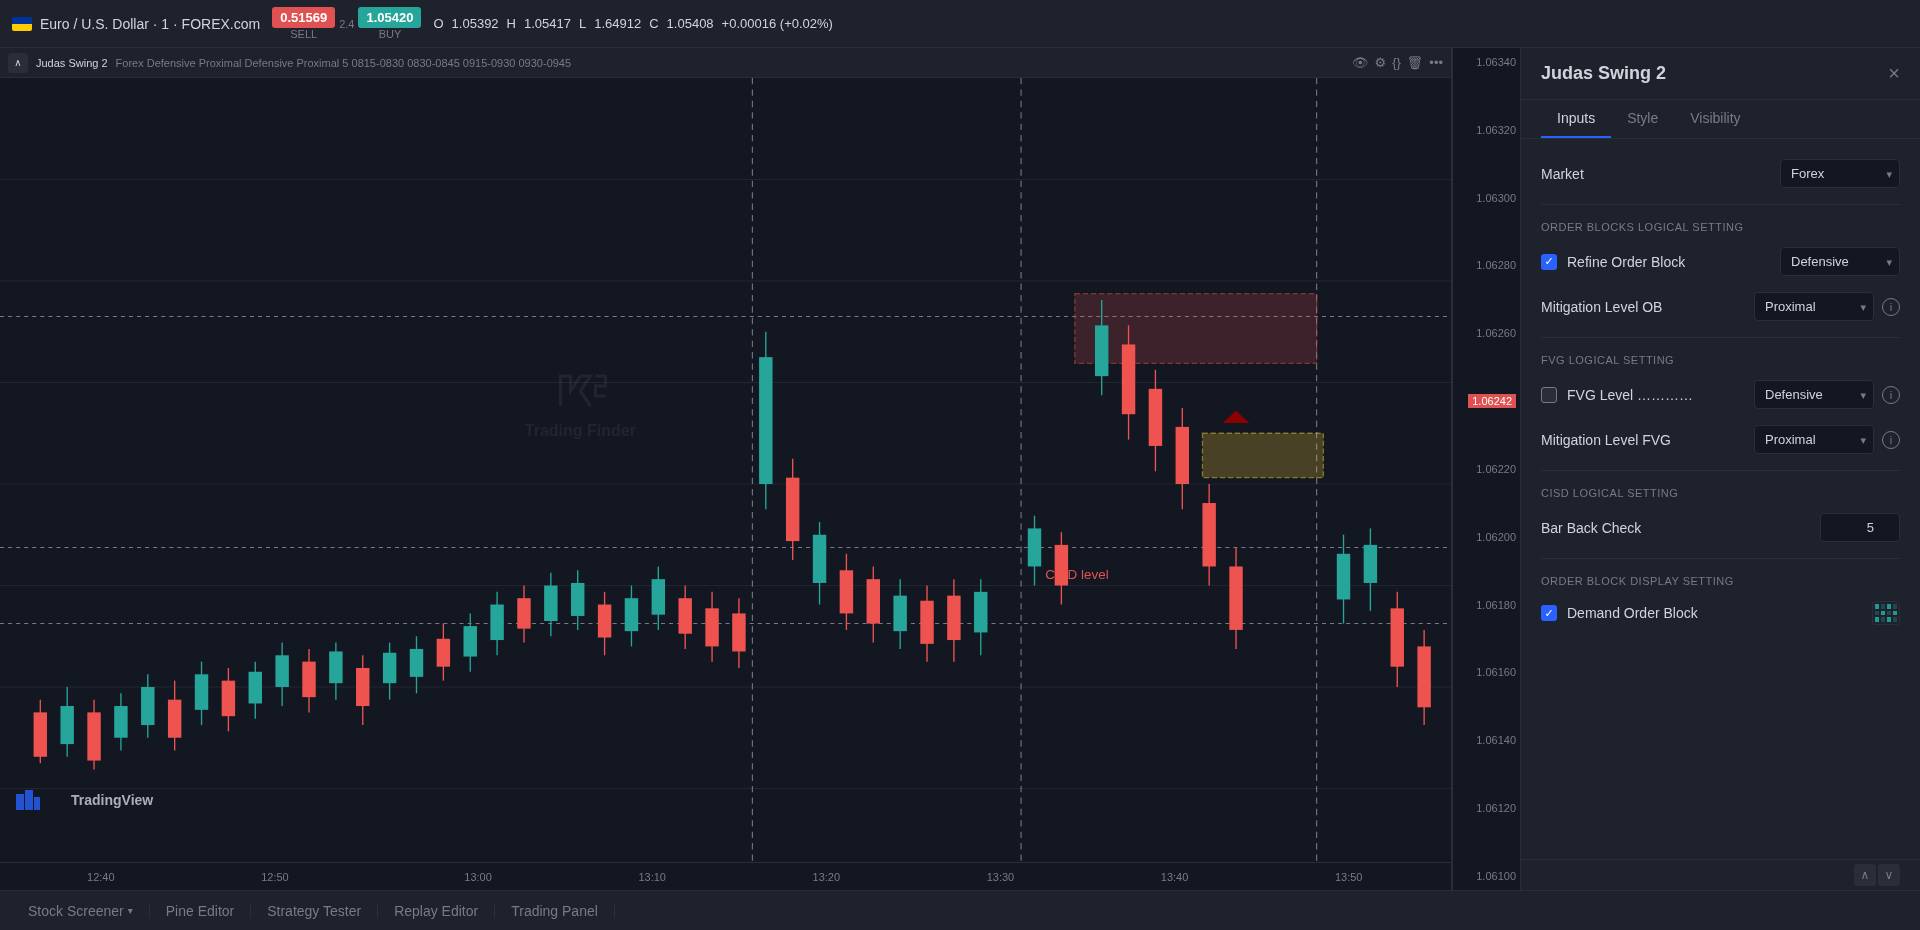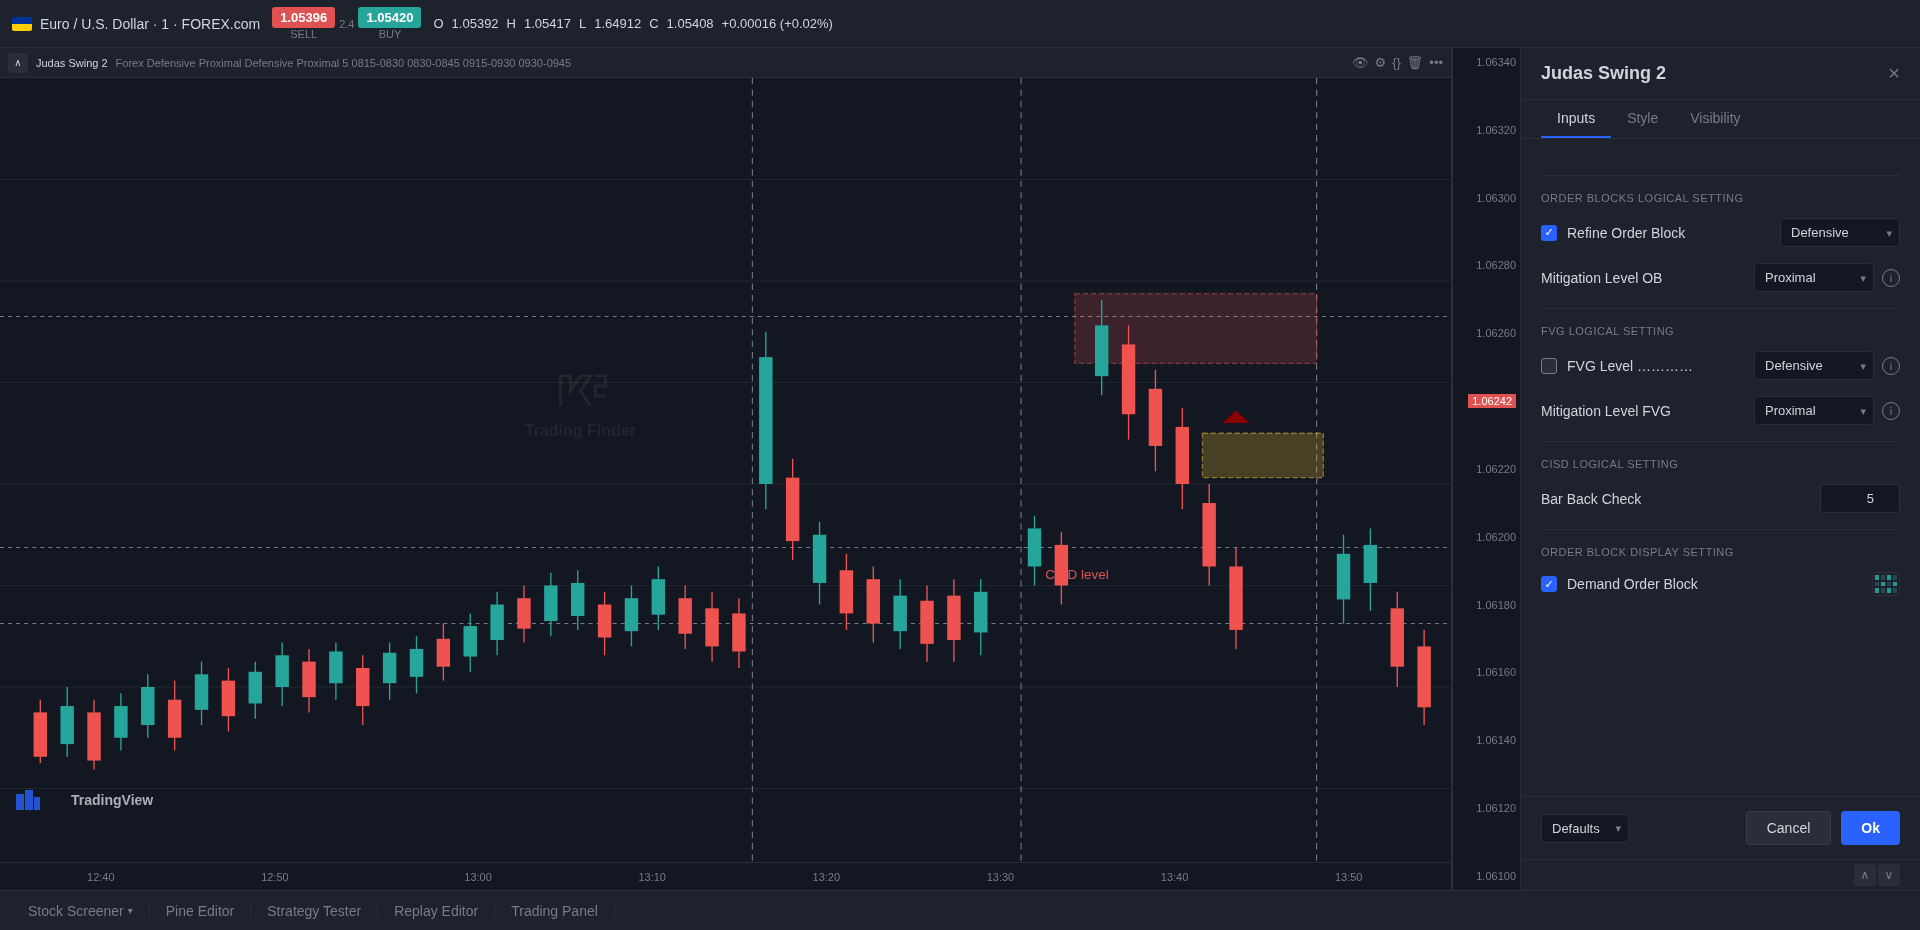--- a/index.html
+++ b/index.html
@@ -97,21 +97,21 @@
 </head>
 <body>
 
 <div class="top-bar">
   <div class="symbol-info">
     <div class="symbol-flag"></div>
     <span class="symbol-name">Euro / U.S. Dollar · 1 · FOREX.com</span>
   </div>
   <div style="display:flex;align-items:center;gap:4px;">
     <div style="display:flex;flex-direction:column;align-items:center;">
-      <div class="price-sell">1.05396</div>
+      <div class="price-sell">0.51569</div>
       <div class="price-num">SELL</div>
     </div>
     <span class="price-num">2.4</span>
     <div style="display:flex;flex-direction:column;align-items:center;">
       <div class="price-buy">1.05420</div>
       <div class="price-num">BUY</div>
     </div>
   </div>
   <div class="ohlc-info">
     <span>O</span>
@@ -376,20 +376,31 @@
     </div>
 
     <div class="panel-tabs">
       <div class="tab active">Inputs</div>
       <div class="tab">Style</div>
       <div class="tab">Visibility</div>
     </div>
 
     <div class="panel-content">
 
+      <div class="setting-row">
+        <span class="setting-label">Market</span>
+        <div class="select-wrapper">
+          <select class="select-dropdown">
+            <option>Forex</option>
+            <option>Crypto</option>
+            <option>Stocks</option>
+            <option>Futures</option>
+          </select>
+        </div>
+      </div>
 
       <hr class="section-divider">
 
       <div class="section-header">ORDER BLOCKS LOGICAL SETTING</div>
 
       <div class="setting-row">
         <div class="checkbox-row">
           <div class="checkbox-custom">
             <span class="checkbox-check">✓</span>
           </div>
@@ -484,33 +495,20 @@
           <div style="background:#26a69a;opacity:0.3;"></div>
           <div style="background:#26a69a;opacity:0.9;"></div>
           <div style="background:#26a69a;opacity:0.9;"></div>
           <div style="background:#26a69a;opacity:0.3;"></div>
           <div style="background:#26a69a;opacity:0.9;"></div>
           <div style="background:#26a69a;opacity:0.3;"></div>
         </div>
       </div>
     </div>
 
-    <div class="panel-footer">
-      <div class="footer-left">
-        <div class="select-wrapper">
-          <select class="defaults-select">
-            <option>Defaults</option>
-          </select>
-        </div>
-      </div>
-      <div class="footer-buttons">
-        <button class="btn-cancel">Cancel</button>
-        <button class="btn-ok">Ok</button>
-      </div>
-    </div>
 
     <div class="scroll-area">
       <div class="scroll-arrows">
         <button class="scroll-arrow-btn">∧</button>
         <button class="scroll-arrow-btn">∨</button>
       </div>
     </div>
   </div>
 </div>
 

